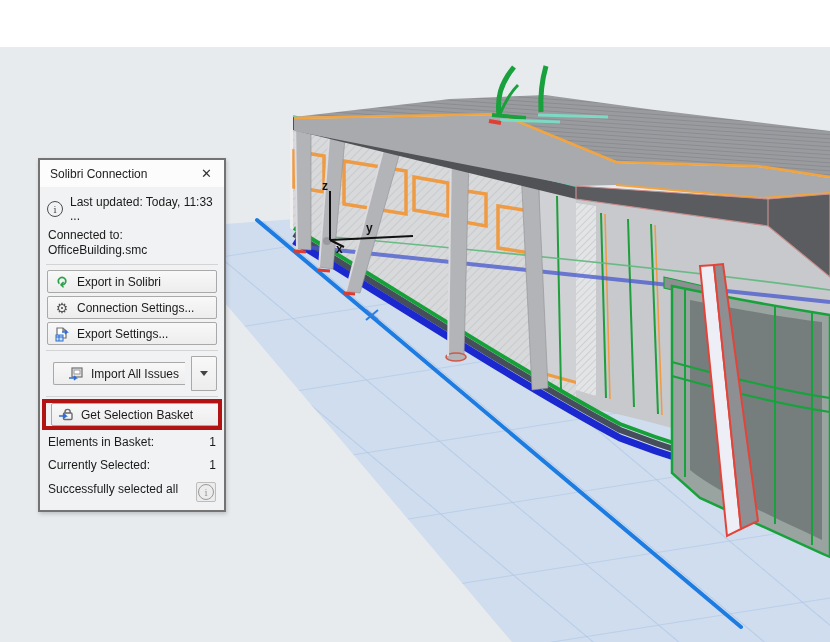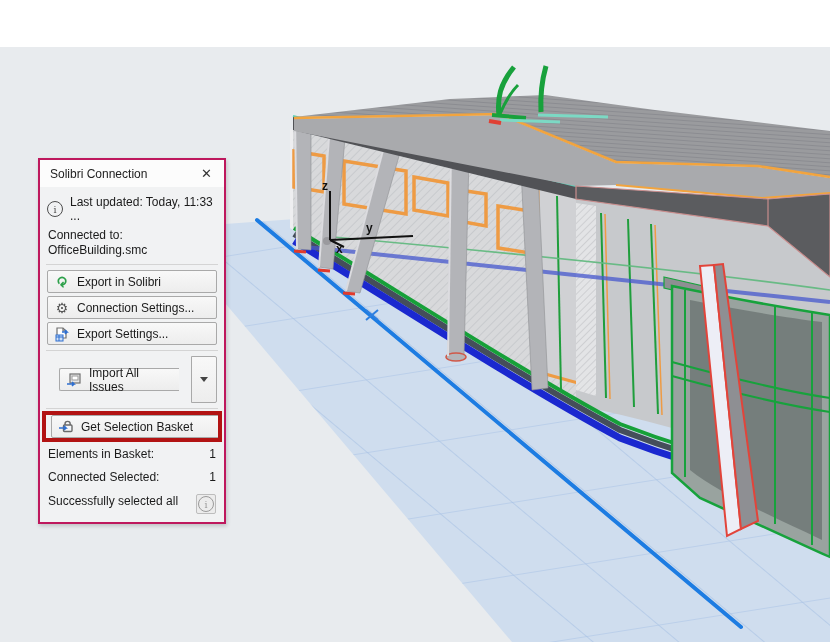--- a/index.html
+++ b/index.html
@@ -8,21 +8,21 @@
     font-family:"Liberation Sans","DejaVu Sans",sans-serif;
     background:#ffffff;
   }
   
   #scene-wrap{position:absolute;left:0;top:0;width:830px;height:642px;}
   #scene-wrap svg{display:block;}
 
   
   .dialog{
     position:absolute;left:38px;top:158px;width:184px;
-    background:#f1f2f3;border:2px solid #be185d;
+    background:#f1f2f3;border:2px solid #737373;
     box-shadow:1px 2px 4px rgba(0,0,0,.18);
     font-size:12px;color:#1a1a1a;
   }
   .dlg-titlebar{
     display:flex;align-items:center;justify-content:space-between;
     background:#fcfcfc;height:27px;padding:0 8px 0 10px;
   }
   .dlg-title{font-size:12px;color:#222;}
   .dlg-close{
     font-size:13px;color:#333;cursor:default;line-height:1;
@@ -41,21 +41,21 @@
   .btn{
     display:flex;align-items:center;gap:7px;width:100%;
     height:23px;margin:3px 0;padding:0 6px;box-sizing:border-box;
     background:linear-gradient(#f8f8f8,#ededed);
     border:1px solid #a9a9a9;border-radius:2px;
     font-size:12px;color:#1a1a1a;text-align:left;cursor:default;
     font-family:inherit;
   }
   .btn .ic{flex:0 0 16px;width:16px;height:16px;display:inline-flex;align-items:center;justify-content:center;}
   .split{display:flex;align-items:stretch;margin:3px 0;}
-  .split .btn{margin:12px;border-right:none;border-radius:2px 0 0 2px;flex:1;}
+  .split .btn{margin:6px;border-right:none;border-radius:2px 0 0 2px;flex:1;justify-content:flex-end;}
   .split .drop{
     width:24px;background:linear-gradient(#f8f8f8,#ededed);
     border:1px solid #a9a9a9;border-radius:0 2px 2px 0;
     display:flex;align-items:center;justify-content:center;cursor:default;
   }
   .caret{width:0;height:0;border-left:4px solid transparent;border-right:4px solid transparent;border-top:5px solid #444;}
   .hl-wrap{position:relative;margin:6px -4px 4px -4px;padding:0 4px;}
   .hl-border{
     position:absolute;left:-1px;top:-4px;right:-1px;bottom:-4px;
     border:4px solid #b21313;pointer-events:none;
@@ -289,21 +289,21 @@
         </span>
         <span>Get Selection Basket</span>
       </button>
     </div>
 
     <div class="stat-row">
       <span>Elements in Basket:</span>
       <span>1</span>
     </div>
     <div class="stat-row">
-      <span>Connected Selected:</span>
+      <span>Currently Selected:</span>
       <span>1</span>
     </div>
     <div class="status-row">
       <span>Successfully selected all</span>
       <button class="mini-btn">
         <span class="i-circle">i</span>
       </button>
     </div>
   </div>
 </div>

